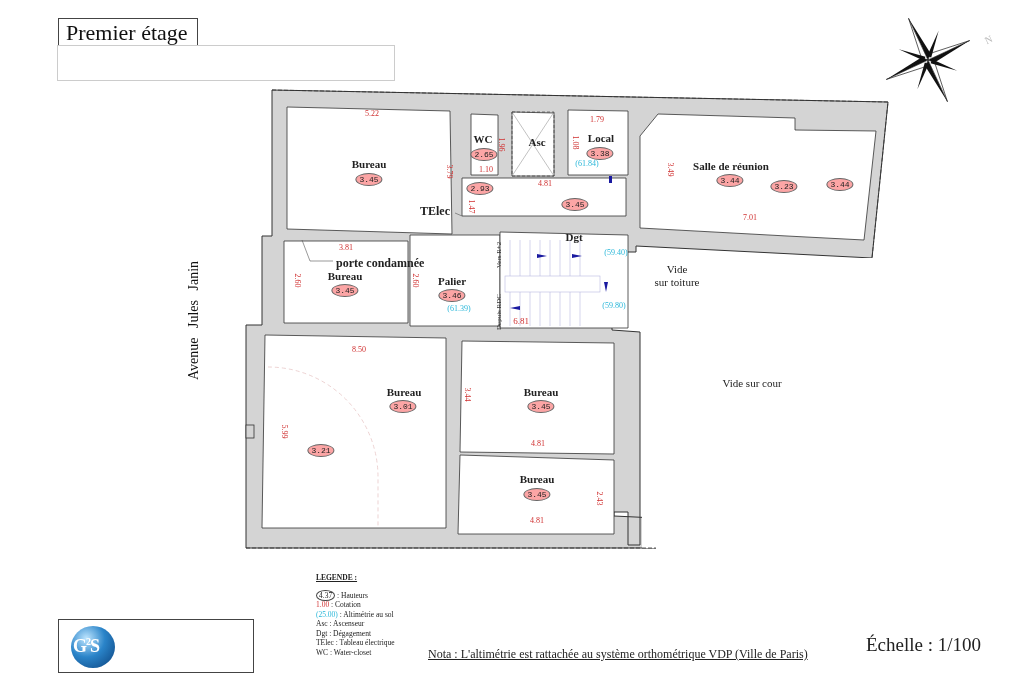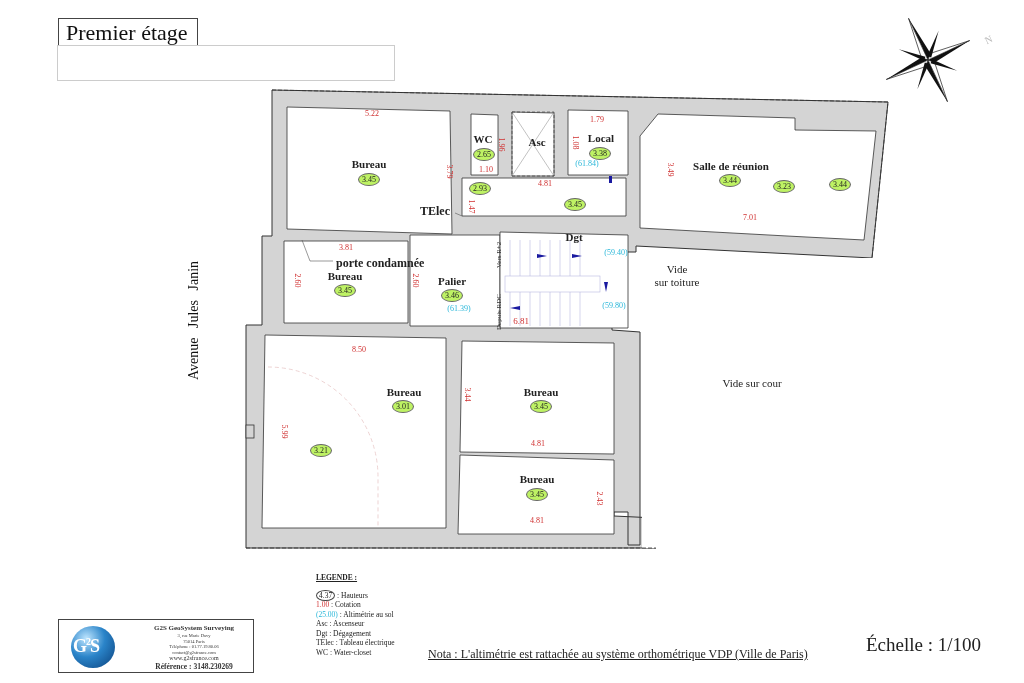--- a/index.html
+++ b/index.html
@@ -2,21 +2,21 @@
 <html><head>
 <meta charset="utf-8">
 <style>
   html,body{margin:0;padding:0;background:#fff;}
   body{width:1024px;height:683px;position:relative;overflow:hidden;font-family:"DejaVu Serif",serif;color:#111;}
   .abs{position:absolute;}
   .title-box{left:58px;top:18px;width:140px;height:27px;border:1px solid #444;border-bottom:none;font-size:22px;line-height:27px;padding-left:7px;box-sizing:border-box;font-family:"Liberation Serif",serif;}
   .subtitle-box{left:57px;top:45px;width:338px;height:36px;border:1px solid #ccc;box-sizing:border-box;}
   svg.plan{position:absolute;left:0;top:0;}
   .room-label{position:absolute;font-family:"Liberation Serif",serif;font-size:11px;font-weight:bold;color:#222;transform:translateX(-50%);white-space:nowrap;}
-  .height-badge{position:absolute;font-family:Liberation Serif, serif;font-size:8px;color:#222;border:1px solid #666;border-radius:50%;padding:0 3px;height:11px;line-height:11px;transform:translateX(-50%);background:#bef264;}
+  .height-badge{position:absolute;font-family:Liberation Mono, monospace;font-size:8px;color:#222;border:1px solid #666;border-radius:50%;padding:0 3px;height:11px;line-height:11px;transform:translateX(-50%);background:#fca5a5;}
   .dim{position:absolute;font-family:"Liberation Serif",serif;font-size:8px;color:#d03030;transform:translateX(-50%);white-space:nowrap;}
   .dim.v{transform:translateX(-50%) rotate(90deg);}
   .alt{position:absolute;font-family:"Liberation Serif",serif;font-size:8px;color:#29b7d9;transform:translateX(-50%);white-space:nowrap;}
   .small{position:absolute;font-family:"Liberation Serif",serif;font-size:12px;color:#222;white-space:nowrap;}
   .vtext{position:absolute;font-family:"Liberation Serif",serif;font-size:7px;color:#333;transform:rotate(-90deg);transform-origin:left top;white-space:nowrap;}
   .void-label{position:absolute;font-family:"Liberation Serif",serif;font-size:11px;color:#222;text-align:center;transform:translateX(-50%);line-height:13px;}
   .street{position:absolute;left:186px;top:380px;font-family:"Liberation Serif",serif;font-size:14px;transform:rotate(-90deg);transform-origin:left top;white-space:nowrap;word-spacing:6px;}
   .legend{left:316px;top:573px;font-family:"Liberation Serif",serif;font-size:7.5px;line-height:9.5px;color:#222;}
   .legend .lt{font-weight:bold;text-decoration:underline;margin-bottom:8px;}
   .legend .h{border:1px solid #444;border-radius:50%;padding:0 2px;}
@@ -199,25 +199,16 @@
   <div><span class="a">(25.00)</span><span> : Altimétrie au sol</span></div>
   <div>Asc : Ascenseur</div>
   <div>Dgt : Dégagement</div>
   <div>TElec : Tableau électrique</div>
   <div>WC : Water-closet</div>
 </div>
 
 <div class="abs logo-box">
   <div class="logo-circle"></div>
   <div class="logo-text">G<sup>2</sup>S</div>
-  <div class="company">
-    <div class="n">G2S GeoSystem Surveying</div>
-    <div>3, rue Marie Davy</div>
-    <div>75014 Paris</div>
-    <div>Téléphone : 01.77.19.80.06</div>
-    <div>contact@g2sfrance.com</div>
-    <div class="w">www.g2sfrance.com</div>
-    <div class="r">Référence : 3148.230269</div>
-  </div>
 </div>
 
 <div class="abs nota">Nota : L'altimétrie est rattachée au système orthométrique VDP (Ville de Paris)</div>
 <div class="abs scale">Échelle : 1/100</div>
 
 </body></html>

